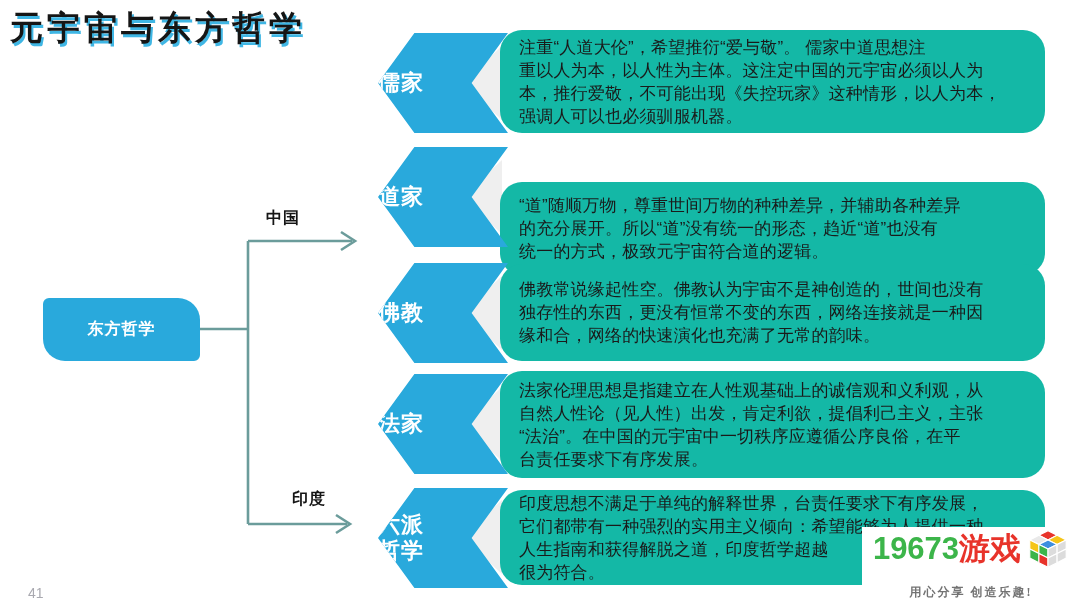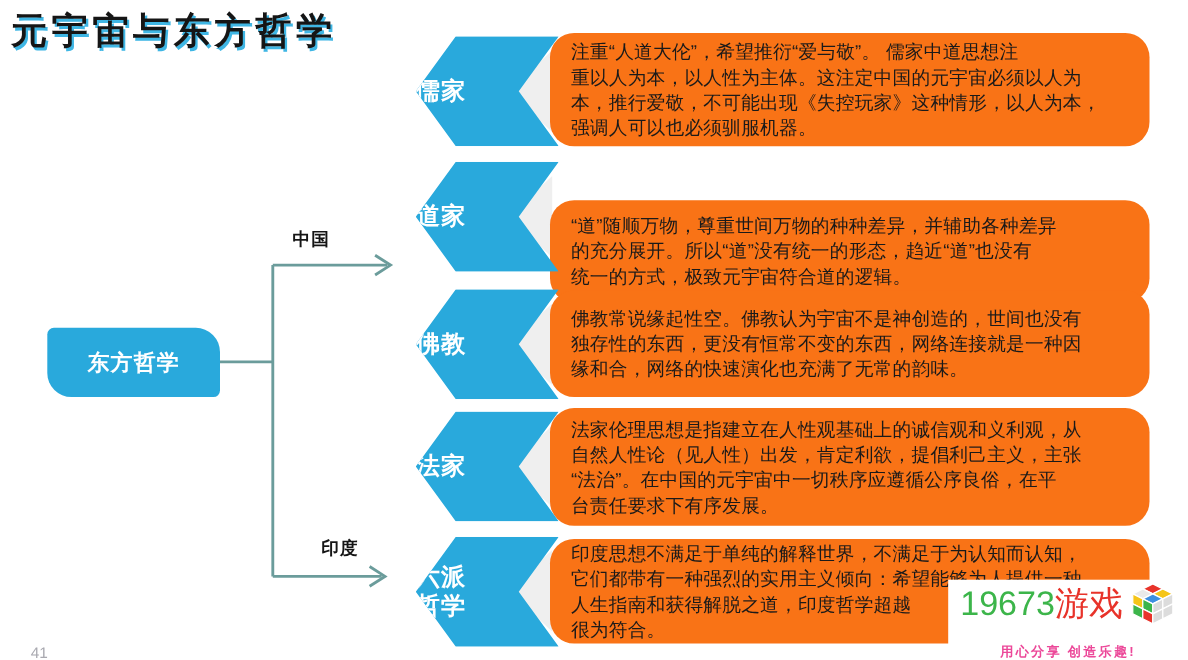--- a/index.html
+++ b/index.html
@@ -9,40 +9,40 @@
 
   
   .title { position:absolute; left:10px; top:6px; font-size:33px; font-weight:900;
            color:#151515; letter-spacing:4px;
            text-shadow:2px 3px 0 #3fb6e4; }
 
   
   .root-box { position:absolute; left:43px; top:298px; width:157px; height:63px;
               background:#29a9dc; border-radius:6px 22px 6px 22px;
               display:flex; align-items:center; justify-content:center; }
-  .root-box span { color:#ffffff; font-size:20px; font-weight:700; letter-spacing:1px; }
+  .root-box span { color:#ffffff; font-size:16px; font-weight:700; letter-spacing:1px; }
 
   
   .branch { position:absolute; font-size:16px; font-weight:800; color:#151515; letter-spacing:1px; }
   .branch.cn { left:266px; top:208px; }
   .branch.in { left:292px; top:489px; }
 
   
   .connectors { position:absolute; left:0; top:0; width:1080px; height:600px; z-index:0; }
 
   
   .row-point { position:absolute; width:0; height:0; z-index:1;
                border-top:37px solid transparent; border-bottom:37px solid transparent;
                border-right:40px solid #efefef; }
   .chevron { position:absolute; left:378px; width:130px; height:100px; background:#29a9dc;
              clip-path:polygon(28% 0, 100% 0, 72% 50%, 100% 100%, 28% 100%, 0 50%);
              display:flex; align-items:center; justify-content:flex-start; z-index:2; }
   .chevron span { color:#ffffff; font-size:22px; font-weight:700; padding-right:24px;
                   white-space:pre-line; text-align:center; line-height:26px; letter-spacing:1px; }
-  .desc-box { position:absolute; left:500px; width:545px; background:#f97316;
+  .desc-box { position:absolute; left:500px; width:545px; background:#14b8a6;
               border-radius:22px; display:flex; align-items:center; z-index:1; }
   .desc-box p { font-size:17px; line-height:23px; color:#1a1a1a; white-space:pre-line;
                 padding:4px 14px 4px 19px; letter-spacing:0.2px; }
 
   
   .r1 .desc-box { top:30px;  height:103px; }
   .r1 .chevron  { top:33px; }
   .r1 .row-point{ left:462px; top:46px; }
   .r2 .desc-box { top:150px; height:93px;margin-top:32px; }
   .r2 .chevron  { top:147px; }
@@ -58,24 +58,24 @@
   .r5 .row-point{ left:462px; top:500px; }
 
   
   .page-num { position:absolute; left:28px; top:585px; font-size:14px; color:#a9a9b0; }
 
   
   .logo-panel { position:absolute; left:862px; top:527px; width:218px; height:73px;
                 background:#ffffff; z-index:5; display:flex; flex-direction:column;
                 align-items:center; justify-content:center; cursor:pointer; }
   .logo-line { display:flex; align-items:center; gap:6px; }
-  .logo-text { font-size:31px; font-weight:400; letter-spacing:0; line-height:34px; }
+  .logo-text { font-size:31px; font-weight:700; letter-spacing:0; line-height:34px; }
   .logo-text .g { color:#3cb54a; }
   .logo-text .r { color:#e8332a; }
-  .logo-tagline { font-size:12px; font-weight:700; color:#ec4899; letter-spacing:2px; margin-top:12px; }
+  .logo-tagline { font-size:12px; font-weight:700; color:#737373; letter-spacing:2px; margin-top:12px;font-family:Liberation Serif, serif; }
 </style>
 </head>
 <body>
 
 <div class="stage">
 
   <svg class="connectors" viewBox="0 0 1080 600" xmlns="http://www.w3.org/2000/svg">
     <g stroke="#6b9c9b" stroke-width="2.6" fill="none">
       <path d="M200,329 L248,329"></path>
       <path d="M248,241 L248,524"></path>
@@ -145,21 +145,21 @@
     </div>
   </div>
 
   <div class="row r5">
     <div class="row-point"></div>
     <div class="chevron">
       <span>六派
 哲学</span>
     </div>
     <div class="desc-box">
-      <p>印度思想不满足于单纯的解释世界，不满足于为认知而认知，
+      <p>印度思想不满足于单纯的解释世界，台责任要求下有序发展，
 它们都带有一种强烈的实用主义倾向：希望能够为人提供一种
 人生指南和获得解脱之道，印度哲学超越
 很为符合。</p>
     </div>
   </div>
 
   <div class="page-num">41</div>
 
   <div class="logo-panel">
     <div class="logo-line">

